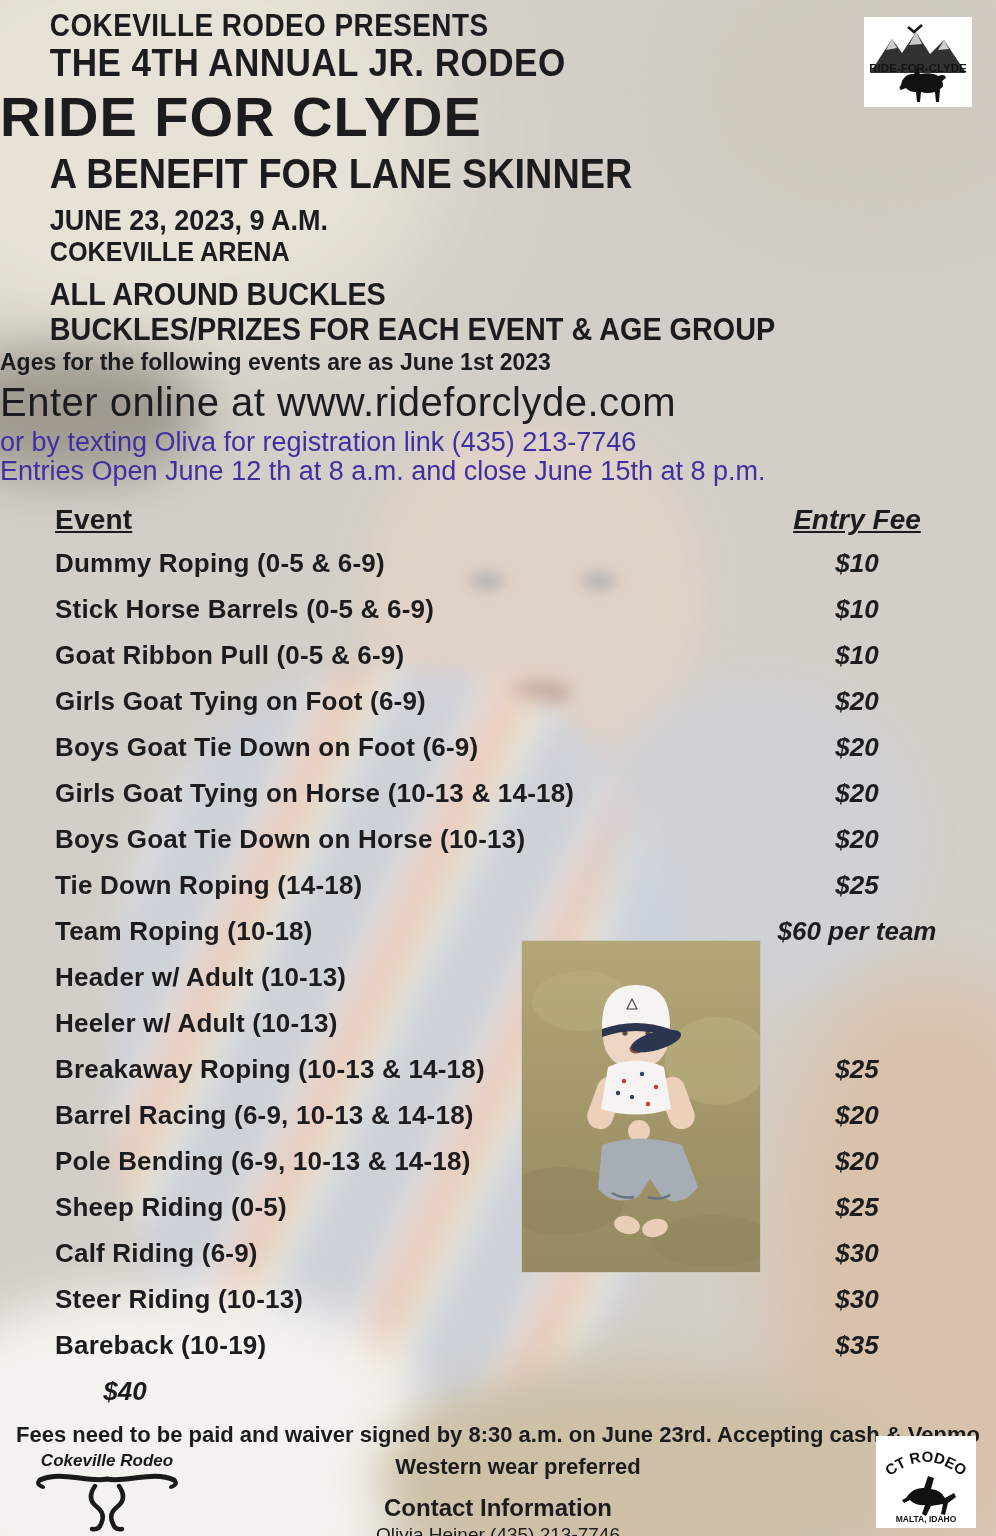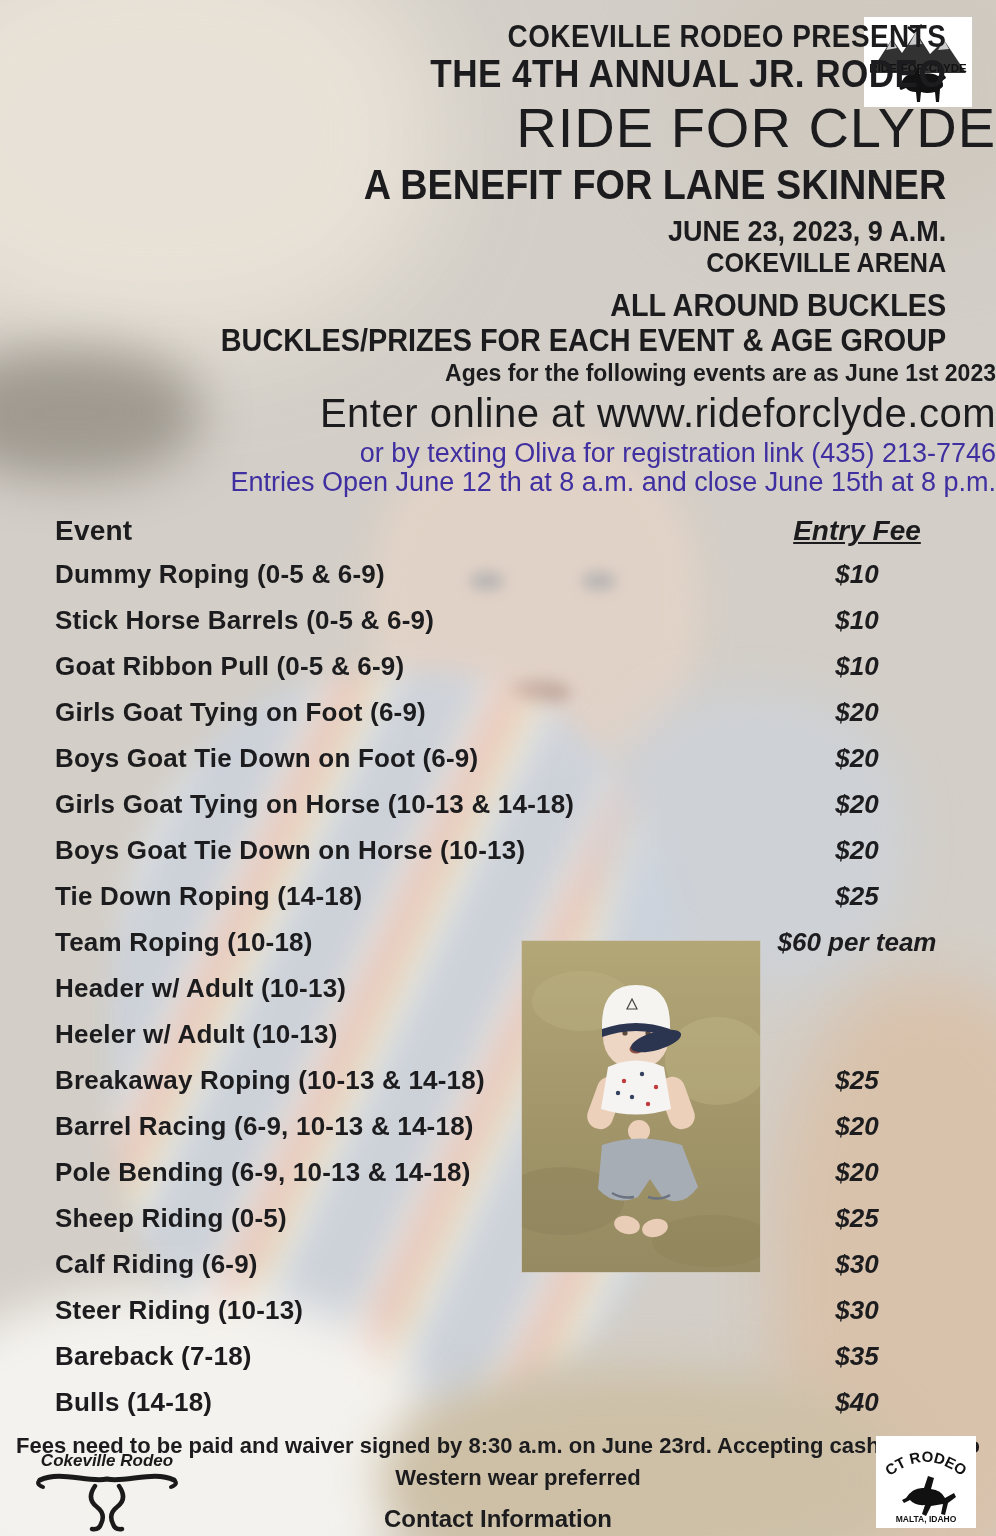--- a/index.html
+++ b/index.html
@@ -26,39 +26,39 @@
     left:110px;top:670px;width:580px;height:740px;
     background:repeating-linear-gradient(115deg,
       #ccd3dd 0 42px,#e8e3de 42px 58px,#ecc9bd 58px 88px,
       #f0e6c2 88px 102px,#dfe3e8 102px 120px,#ccd3dd 120px 150px);
     filter:blur(14px);opacity:.85;}
   .bg-shoulder{left:600px;top:690px;width:310px;height:300px;background:#ccd3dd;filter:blur(26px);opacity:.7;}
   .bg-leg{left:770px;top:980px;width:320px;height:600px;background:#d9c2ab;filter:blur(28px);opacity:.95;}
   .bg-sheet{left:-90px;top:1290px;width:520px;height:320px;background:#f4f2ee;filter:blur(24px);}
   .bg-tan{left:380px;top:1370px;width:520px;height:220px;background:#cdc0a7;filter:blur(24px);}
   
-  .header{position:relative;padding-top:20px;text-align:right;line-height:1.08;}
+  .header{position:relative;padding-top:9px;text-align:left;line-height:1.08;}
   .cond{transform:scaleX(.9);transform-origin:50% 50%;}
   .l-presents{font-size:31px;font-weight:bold;letter-spacing:.5px;}
   .l-annual{font-size:39px;font-weight:bold;letter-spacing:.5px;}
-  .l-title{font-size:56px;font-weight:normal;letter-spacing:1px;margin-top:2px;}
+  .l-title{font-size:56px;font-weight:bold;letter-spacing:1px;margin-top:2px;}
   .l-benefit{font-size:42px;font-weight:bold;margin-top:4px;}
   .l-date{font-size:30px;font-weight:bold;margin-top:8px;}
   .l-venue{font-size:28px;font-weight:bold;}
   .l-buckles{font-size:32px;font-weight:bold;margin-top:10px;}
   .l-buckles2{font-size:32px;font-weight:bold;}
   .l-ages{font-size:23px;font-weight:bold;margin-top:4px;}
   .l-enter{font-size:40px;font-weight:500;margin-top:6px;letter-spacing:.5px;}
   .purple{font-weight:500;}
   .l-text1{font-size:27px;margin-top:4px;}
   .l-text2{font-size:27px;}
   
   .table{position:relative;margin-top:14px;}
   .thead{display:flex;align-items:center;height:40px;font-size:28px;font-weight:bold;}
-  .thead .ev{padding-left:55px;}
+  .thead .ev{padding-left:55px;text-decoration:underline;}
   .thead .fee{text-decoration:underline;}
   .trow{display:flex;align-items:center;height:46px;font-size:26px;font-weight:600;}
   .ev{flex:1;padding-left:55px;white-space:nowrap;letter-spacing:.2px;}
   .fee{width:250px;margin-right:14px;text-align:center;white-space:nowrap;font-style:italic;}
   
   .inset{position:absolute;left:522px;top:941px;width:238px;height:331px;box-shadow:0 0 0 1px rgba(200,190,170,.5);}
   
   .rfc-logo{position:absolute;left:864px;top:17px;width:108px;height:90px;}
   .ck-logo{position:absolute;left:32px;top:1446px;width:150px;height:86px;}
   .ct-logo{position:absolute;left:876px;top:1436px;width:100px;height:92px;}
@@ -185,25 +185,24 @@
         </div>
         <div class="trow">
           <span class="ev">Calf Riding (6-9)</span>
           <span class="fee">$30</span>
         </div>
         <div class="trow">
           <span class="ev">Steer Riding (10-13)</span>
           <span class="fee">$30</span>
         </div>
         <div class="trow">
-          <span class="ev">Bareback (7-18)</span>
+          <span class="ev">Bareback (10-19)</span>
           <span class="fee">$35</span>
         </div>
         <div class="trow">
-          <span class="ev">Bulls (14-18)</span>
           <span class="fee">$40</span>
         </div>
       </div>
   </div>
 
   <div class="inset">
     <svg width="238" height="331" viewBox="0 0 238 331">
       <defs>
         <linearGradient id="grass" x1="0" y1="0" x2="0" y2="1">
           <stop offset="0" stop-color="#b3a778"></stop>

